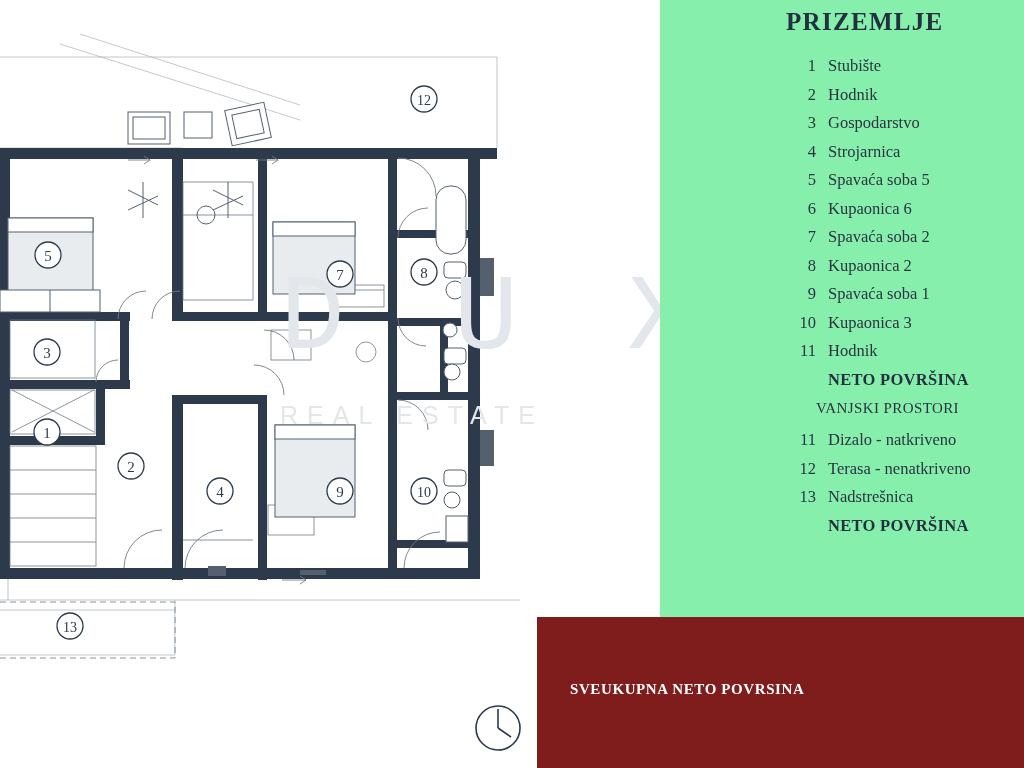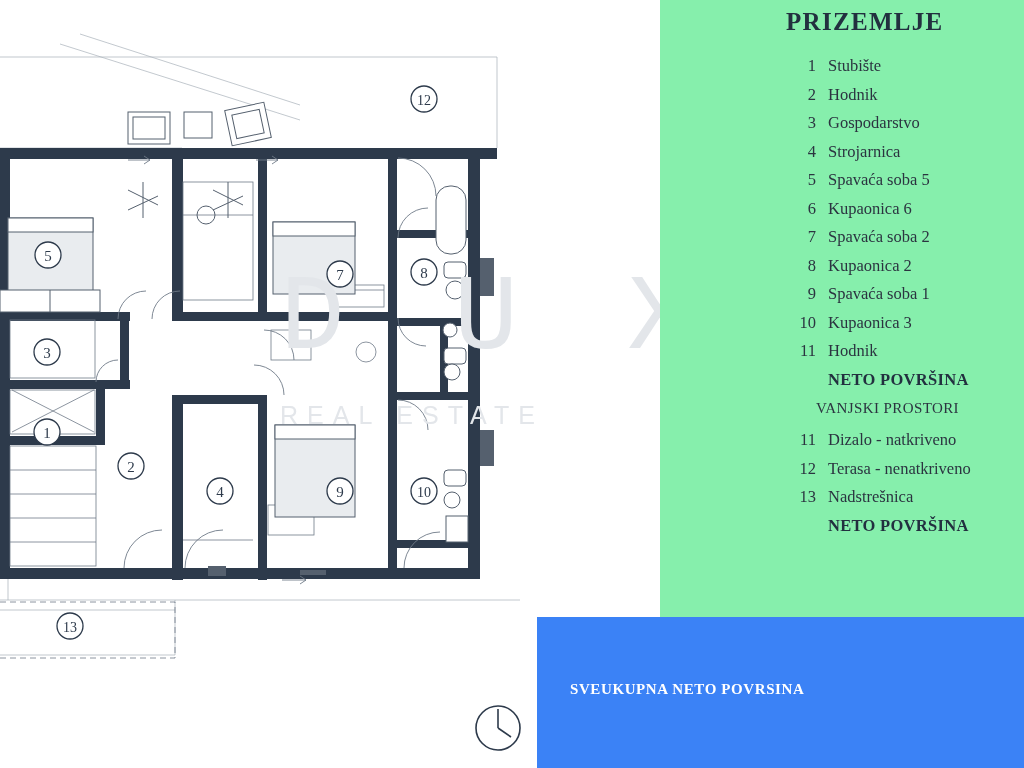--- a/index.html
+++ b/index.html
@@ -59,21 +59,21 @@
     font-weight:bold;font-size:16.5px;color:#22303f;
     padding-left:42px;height:28px;letter-spacing:.3px;
   }
   #outer-heading{
     position:absolute;left:156px;top:400px;
     font-size:15px;color:#2b3440;letter-spacing:.4px;
   }
   
   #summary-panel{
     position:absolute;left:537px;top:617px;width:487px;height:151px;
-    background:#3b82f6;color:#ffffff;
+    background:#7f1d1d;color:#ffffff;
   }
   #summary-panel .sum-row{
     position:absolute;left:33px;font-size:15px;letter-spacing:.6px;
   }
   #sum-row-1{top:64px;font-weight:bold;}
   #sum-row-2{top:107px;}
   #sum-row-2 b{font-weight:bold;}
   
   #compass{
     position:absolute;left:473px;top:703px;width:50px;height:50px;

